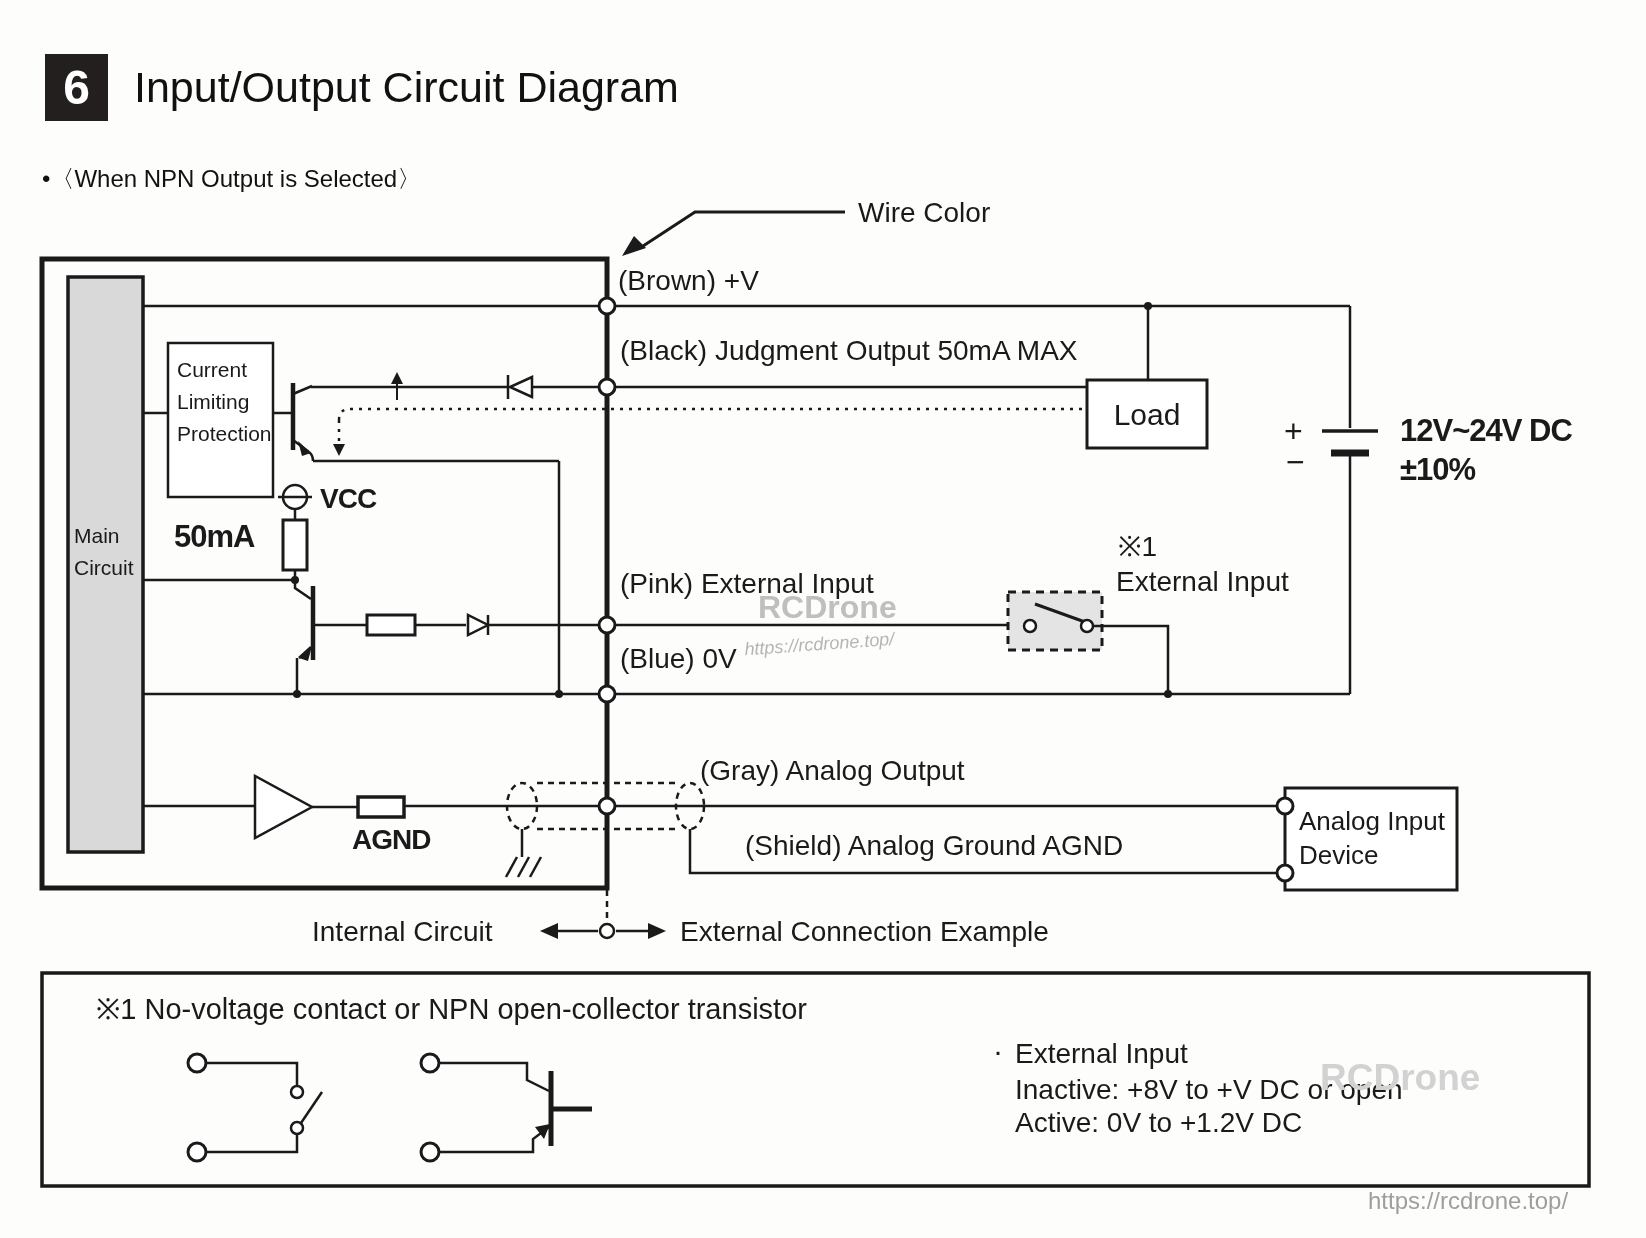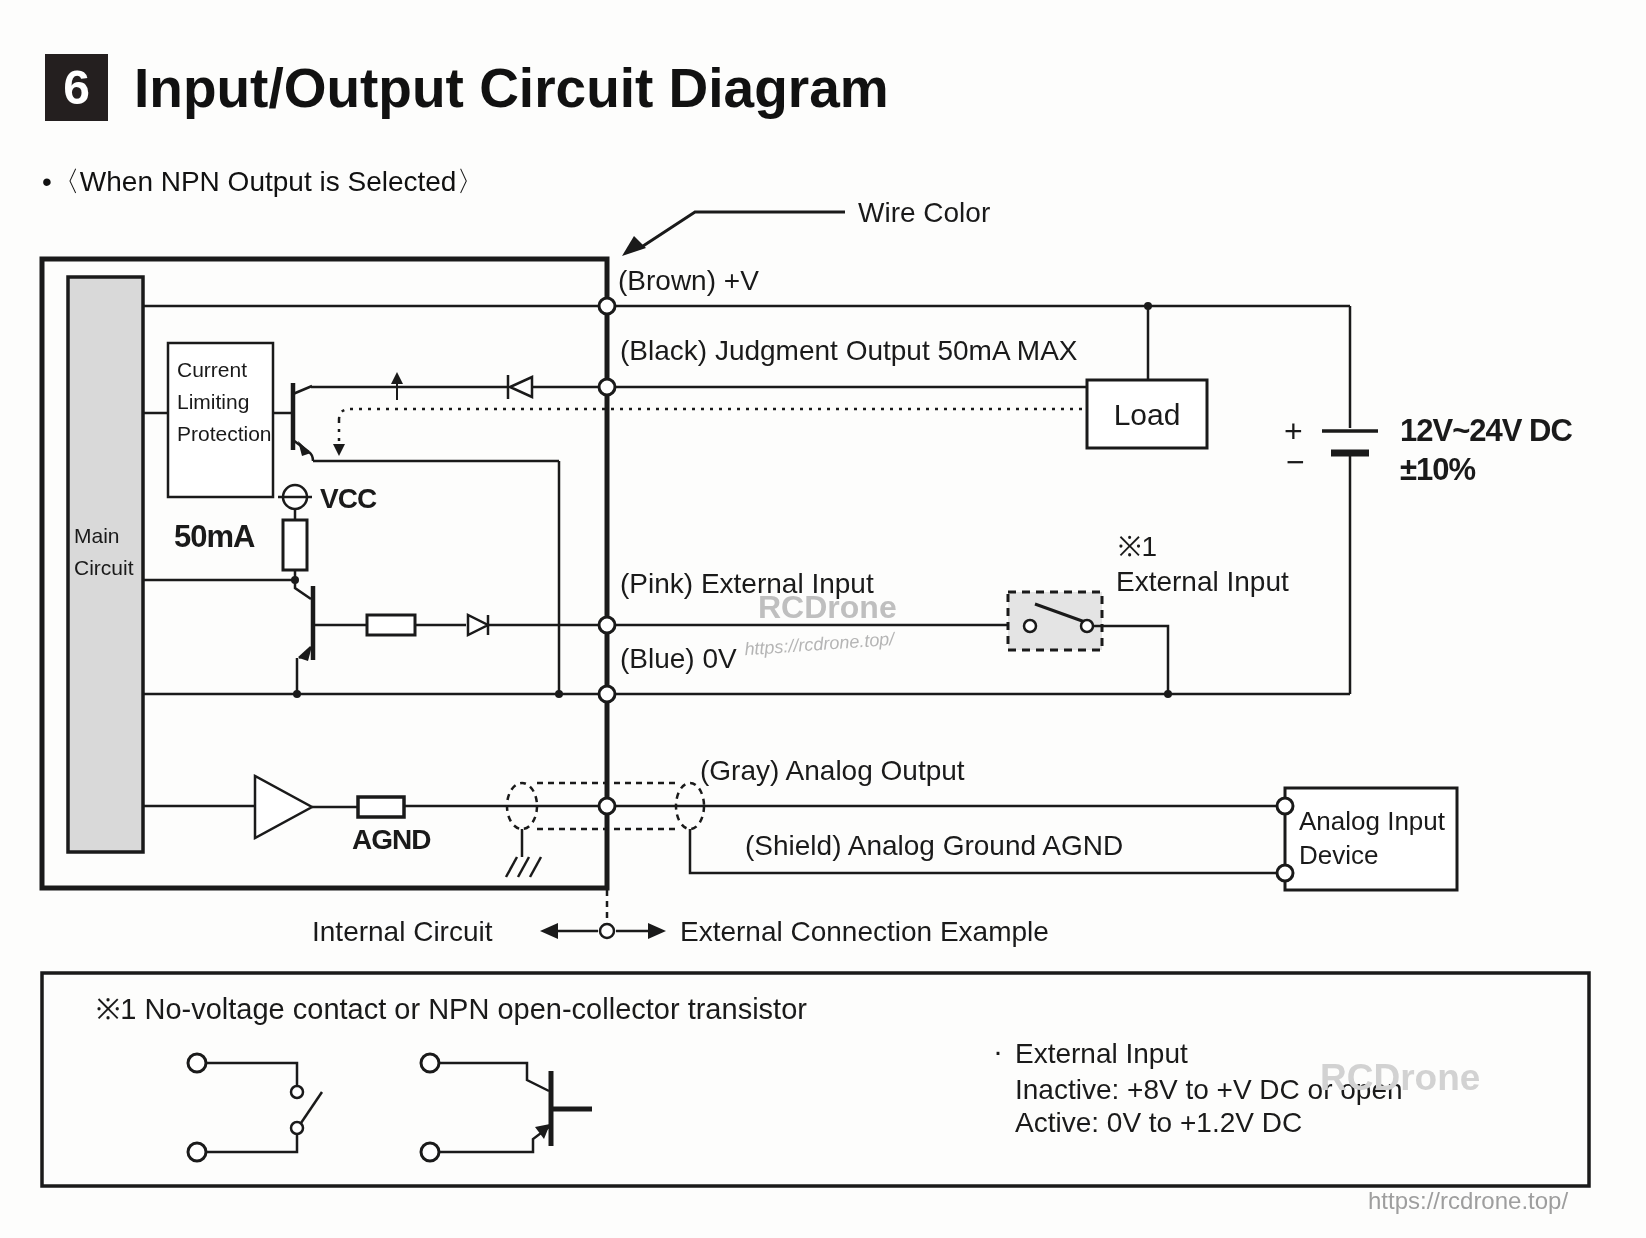--- a/index.html
+++ b/index.html
@@ -2,22 +2,22 @@
 <html><head>
 <meta charset="utf-8">
 <style>
   html,body{margin:0;padding:0;background:#ffffff;}
   .page{position:relative;width:1646px;height:1238px;background:#fdfdfc;overflow:hidden;
         font-family:"Liberation Sans", sans-serif;color:#1a1a1a;}
   
   .hdr{position:absolute;left:45px;top:54px;display:flex;align-items:center;}
   .hdr-num{width:63px;height:67px;background:#241f1f;color:#fff;display:flex;align-items:center;
            justify-content:center;font-size:48px;font-weight:bold;}
-  .hdr-title{margin-left:26px;font-size:55px;letter-spacing:0px;color:#111;font-weight:bold;}
-  .subtitle{position:absolute;left:42px;top:163px;font-size:28px;color:#111;}
+  .hdr-title{margin-left:26px;font-size:43px;letter-spacing:0px;color:#111;}
+  .subtitle{position:absolute;left:42px;top:163px;font-size:24px;color:#111;}
   
   svg text{font-family:"Liberation Sans", sans-serif;fill:#1a1a1a;}
   .lbl{font-size:28px;}
   .lbl-sm{font-size:21px;}
   .cond{font-size:28px;font-weight:bold;letter-spacing:-1px;}
   .wm{fill:#bfbfbf;}
   .wm2{fill:#d2d2d2;}
   .wmu{fill:#b5b5b5;font-style:italic;}
   .wmu2{fill:#9e9e9e;}
 </style>

